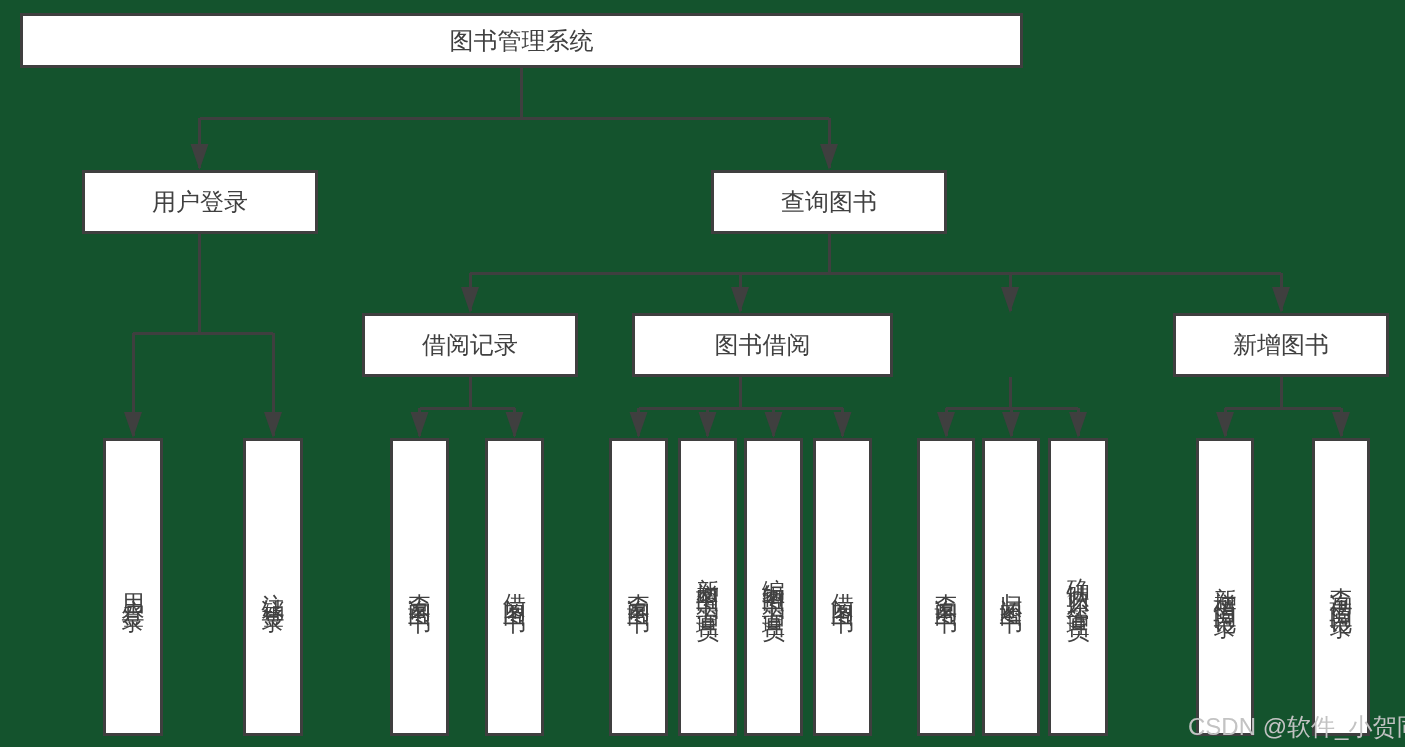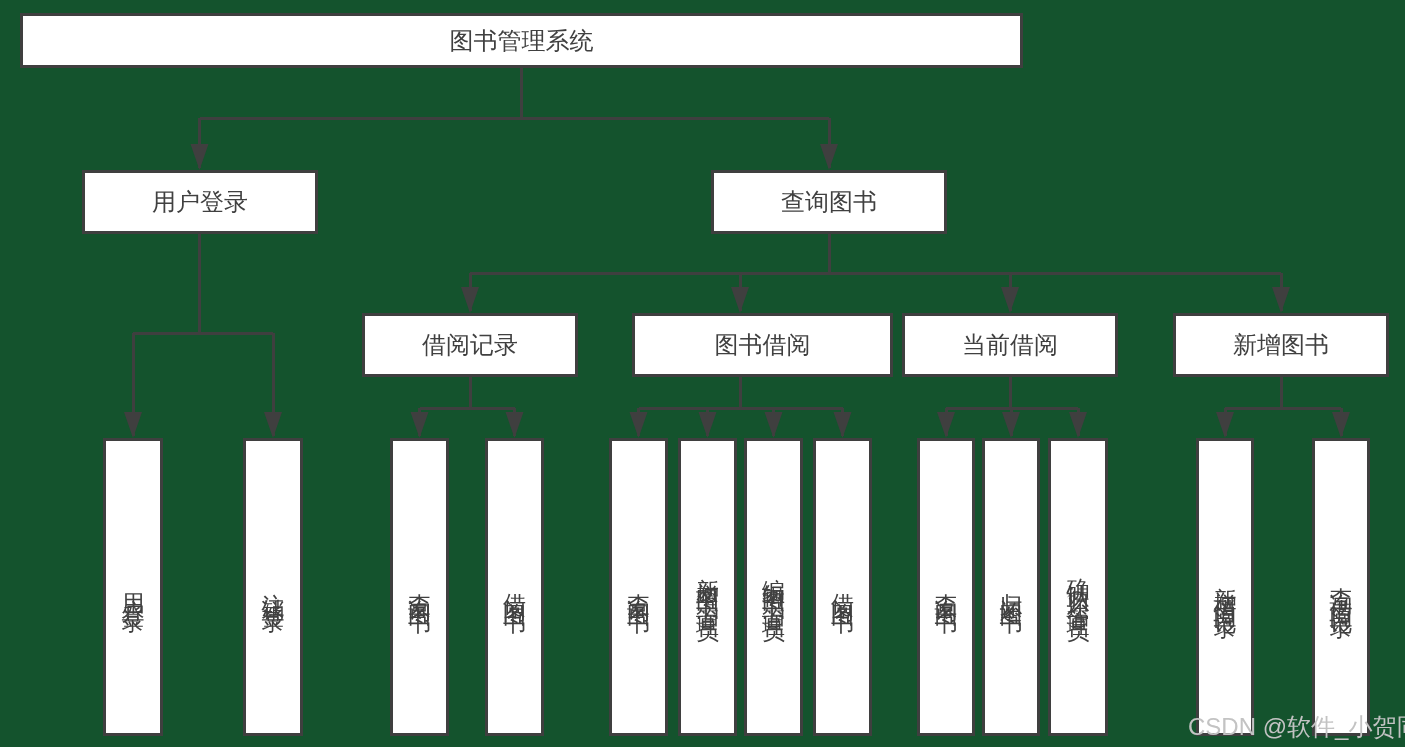--- a/index.html
+++ b/index.html
@@ -105,23 +105,20 @@
   <div class="node" style="left:711px; top:170px; width:236px; height:64px;">
     <span class="lbl">查询图书</span>
   </div>
 
   <div class="node" style="left:362px; top:313px; width:216px; height:64px;">
     <span class="lbl">借阅记录</span>
   </div>
   <div class="node" style="left:632px; top:313px; width:261px; height:64px;">
     <span class="lbl">图书借阅</span>
   </div>
-  <div class="node" style="left:902px; top:313px; width:216px; height:64px;">
-    <span class="lbl">当前借阅</span>
-  </div>
   <div class="node" style="left:1173px; top:313px; width:216px; height:64px;">
     <span class="lbl">新增图书</span>
   </div>
 
   <div class="node vnode" style="left:103px; top:438px; width:60px; height:298px;">
     <span class="lbl">用户登录</span>
   </div>
   <div class="node vnode" style="left:243px; top:438px; width:60px; height:298px;">
     <span class="lbl">注销登录</span>
   </div>

